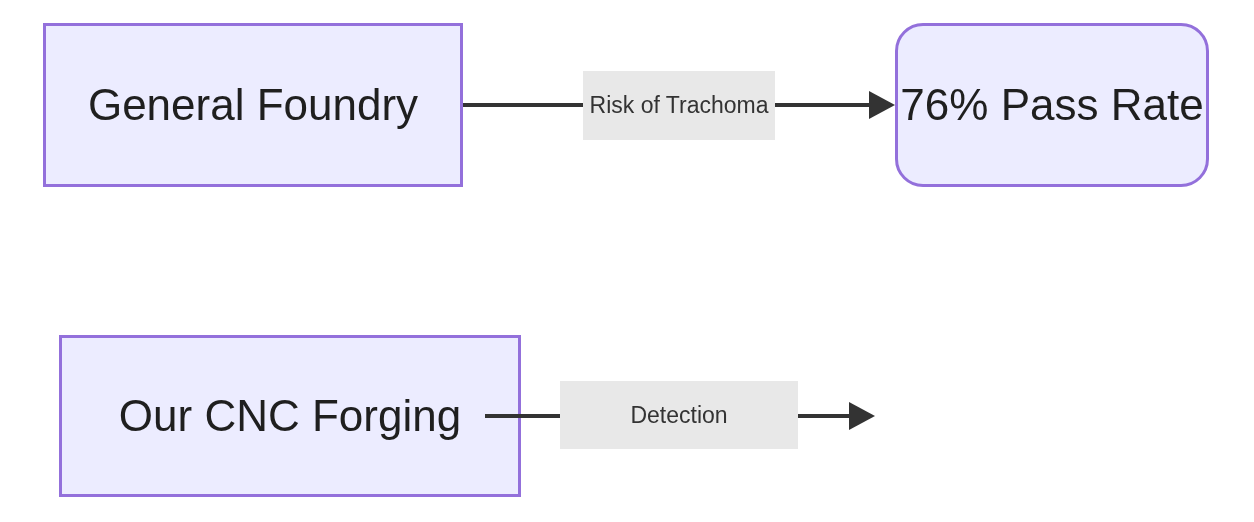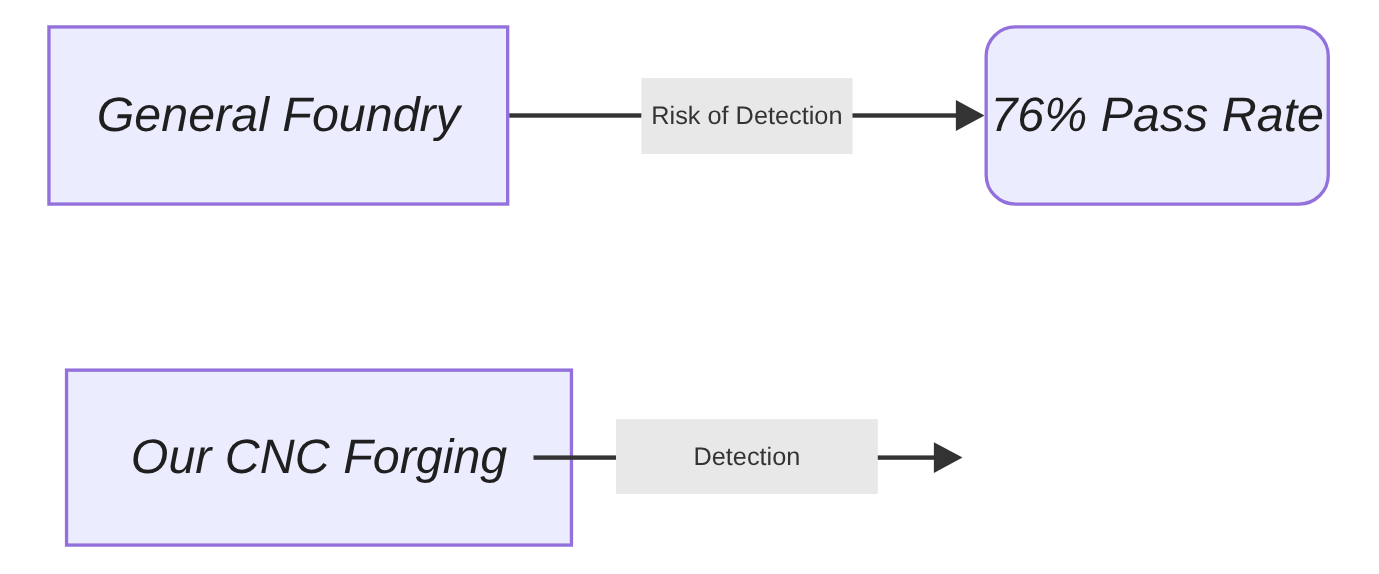--- a/index.html
+++ b/index.html
@@ -23,21 +23,20 @@
     background: var(--bg);
     overflow: hidden;
   }
   .node {
     position: absolute;
     background: var(--node-fill);
     border: 3px solid var(--node-border);
     display: flex;
     align-items: center;
     justify-content: center;
-    font-style: italic;
   }
   .node .node-label {
     font-size: 44px;
     color: var(--node-text);
     white-space: nowrap;
     text-align: center;
   }
   .node.rounded { border-radius: 28px; }
 
   
@@ -90,21 +89,21 @@
 <div class="canvas">
 
   <div class="node rect r0-src">
     <span class="node-label">General Foundry</span>
   </div>
 
   <div class="line r0-line"></div>
   <div class="arrowhead r0-head"></div>
 
   <div class="edge-label r0-label">
-    <span>Risk of Detection</span>
+    <span>Risk of Trachoma</span>
     <span></span>
   </div>
 
   <div class="node rounded r0-tgt">
     <span class="node-label">76% Pass Rate</span>
   </div>
 
   <div class="node rect r1-src">
     <span class="node-label">Our CNC Forging</span>
   </div>

